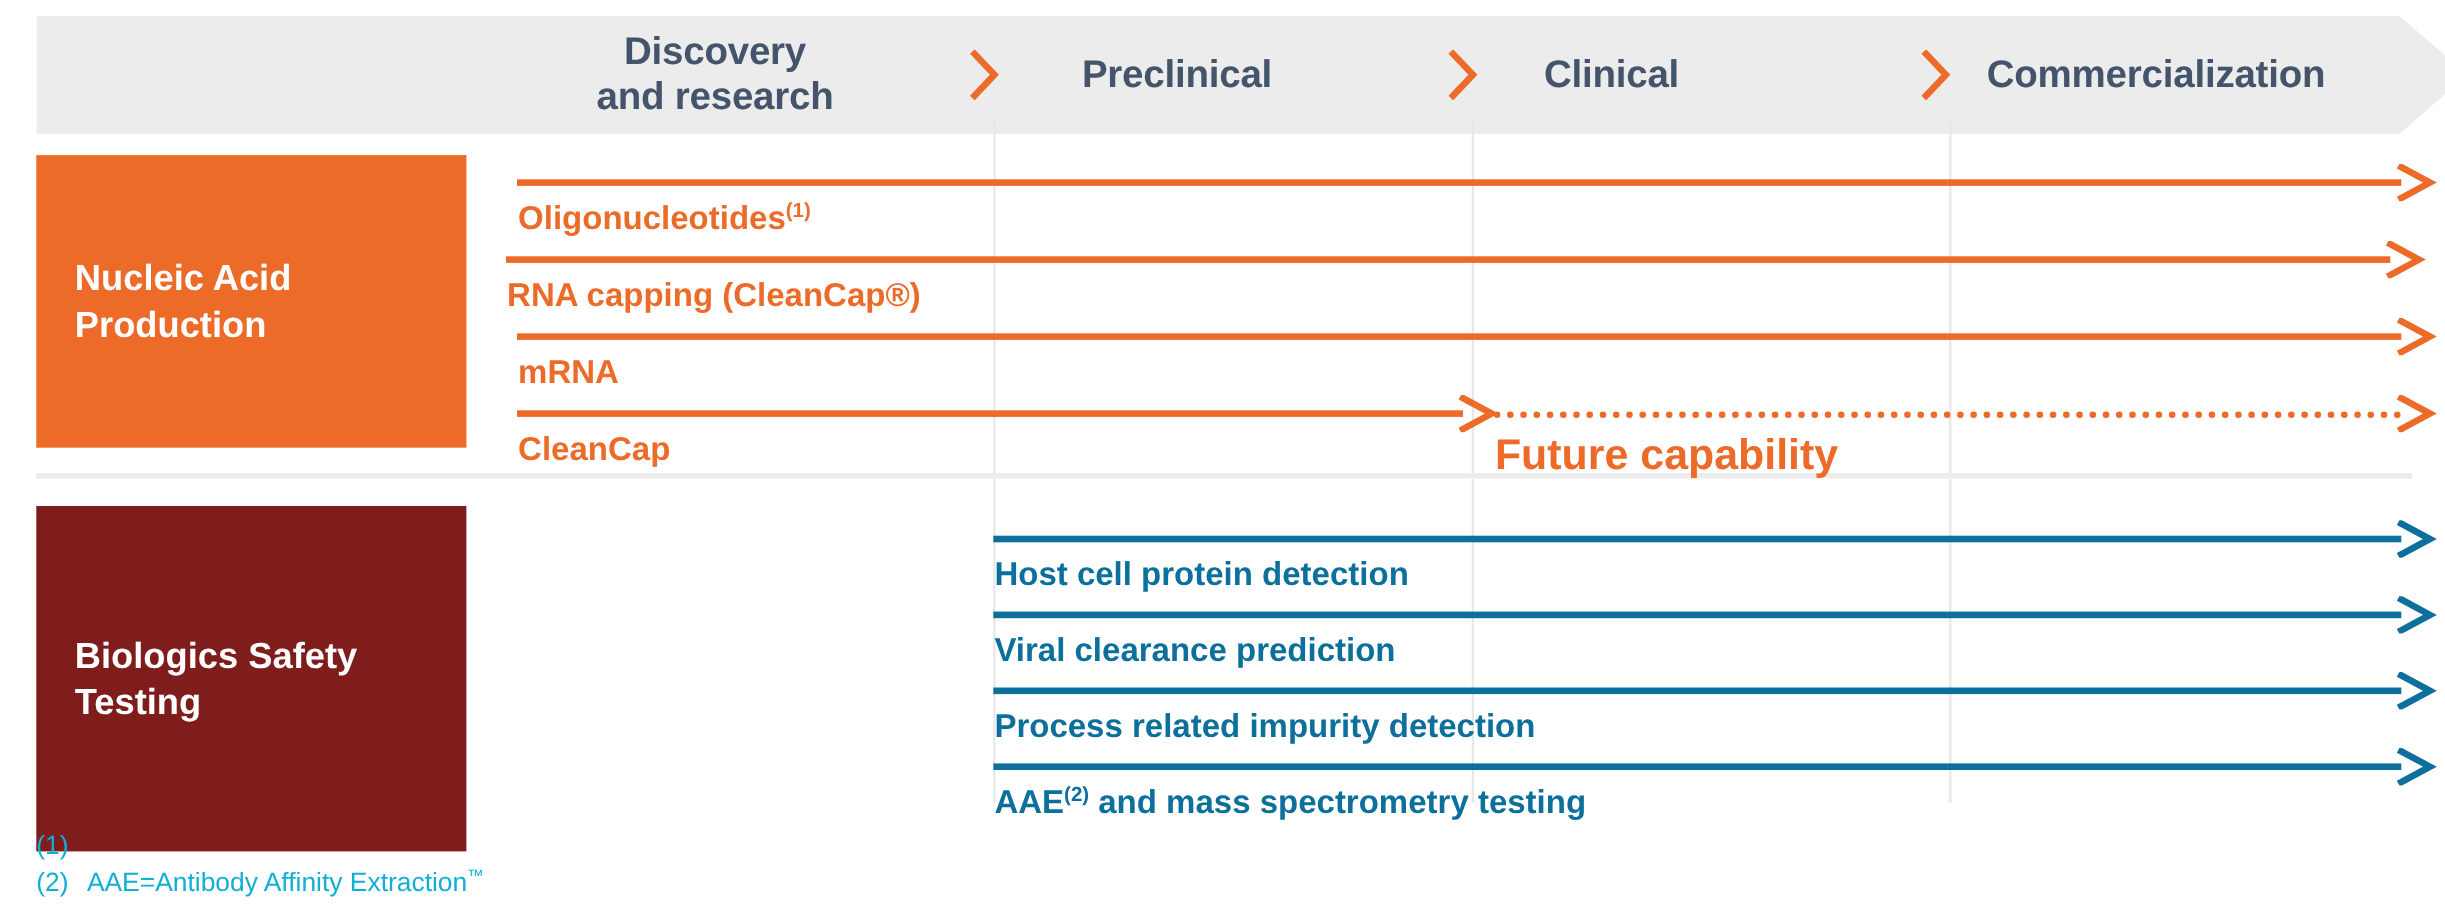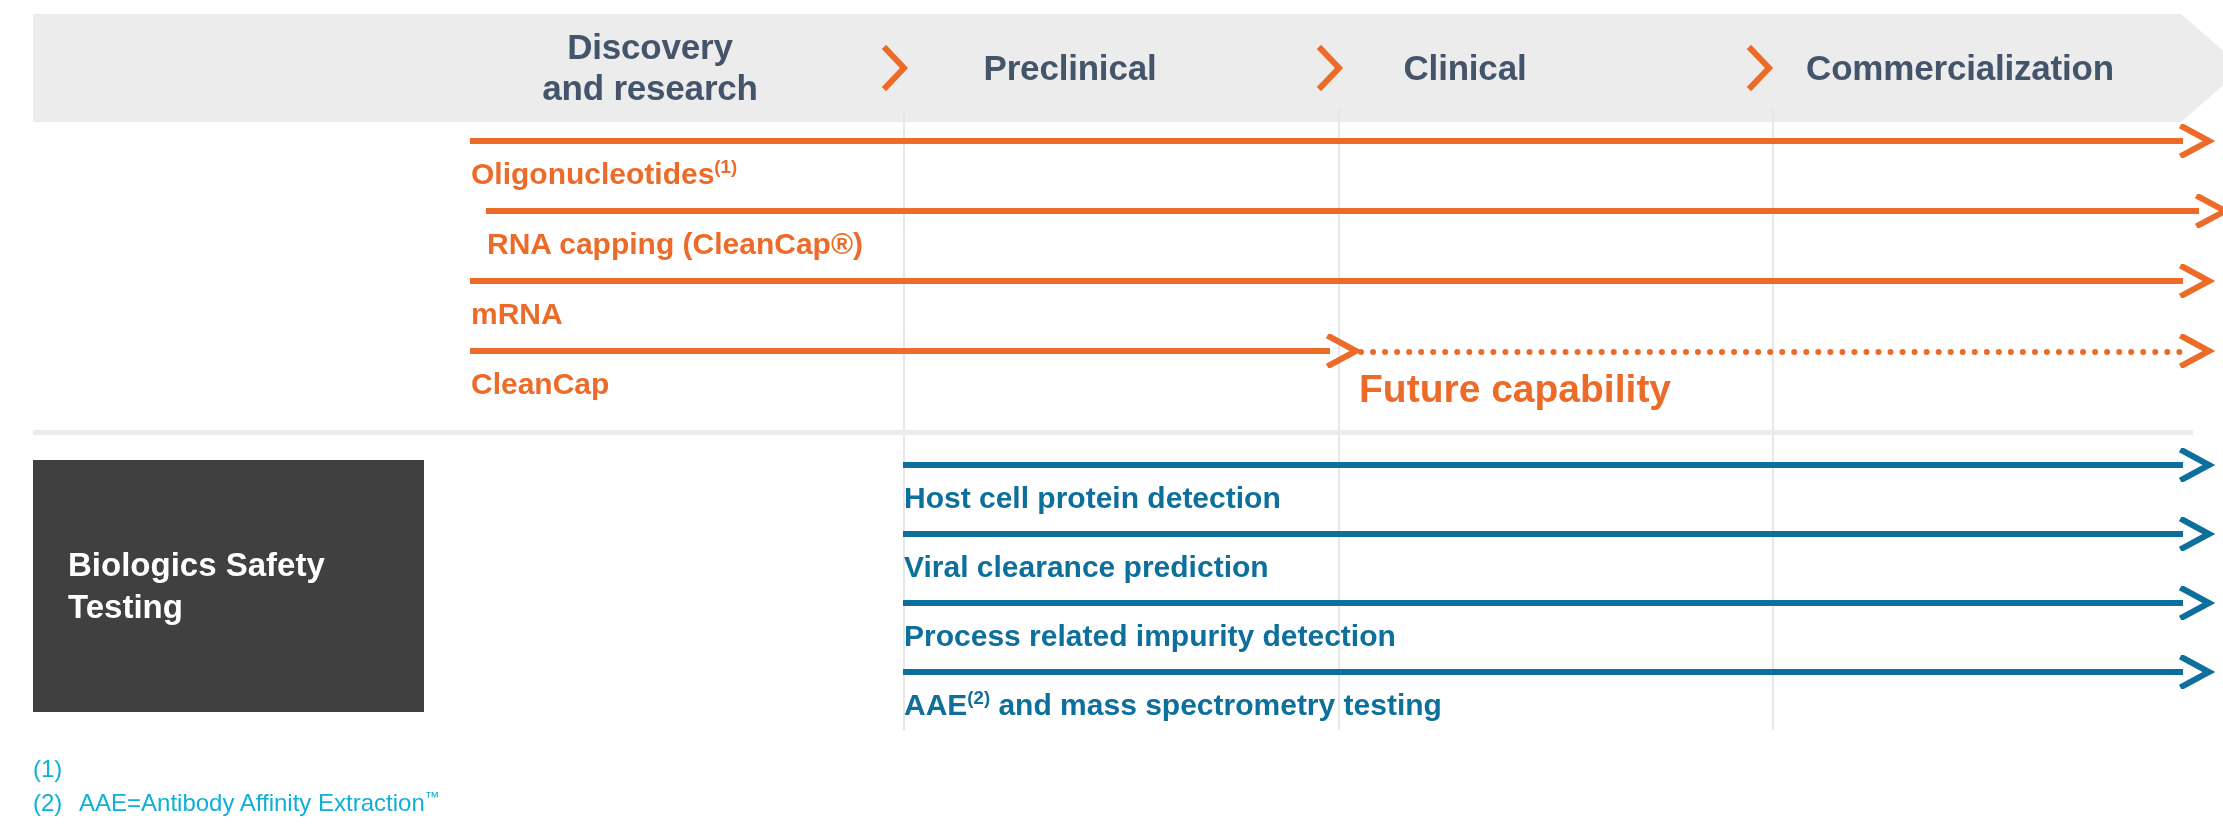--- a/index.html
+++ b/index.html
@@ -77,28 +77,29 @@
     left: 33px;
     top: 141px;
     width: 391px;
     height: 266px;
     background: #ED6B28;
   }
   .cat-box-blue {
     left: 33px;
     top: 460px;
     width: 391px;
-    height: 252px;
-    background: #404040;
+    height: 314px;
+    background: #7f1d1d;
   }
 
   
   .row {
     position: absolute;
     height: 75px;
+    margin-top: 25px;
   }
   .row-line {
     position: absolute;
     left: 0;
     top: 0;
     height: 6px;
   }
   .row-line.solid-orange { background: #ED6B28; }
   .row-line.solid-blue   { background: #0C6F9C; }
   .row-line.dotted-orange {
@@ -195,35 +196,38 @@
       <div class="grid-line" style="left: 903px; top: 108px; height: 322px;"></div>
       <div class="grid-line" style="left: 1338px; top: 108px; height: 322px;"></div>
       <div class="grid-line" style="left: 1772px; top: 108px; height: 322px;"></div>
       <div class="grid-line" style="left: 903px; top: 435px; height: 295px;"></div>
       <div class="grid-line" style="left: 1338px; top: 435px; height: 295px;"></div>
       <div class="grid-line" style="left: 1772px; top: 435px; height: 295px;"></div>
     </div>
 
   <div class="section-divider"></div>
 
+  <div class="cat-box cat-box-orange">
+    <span id="cat-title-0">Nucleic Acid<br>Production</span>
+  </div>
   <div class="cat-box cat-box-blue">
     <span id="cat-title-1">Biologics Safety<br>Testing</span>
   </div>
 
   <div id="rows">
       <div class="row" style="left: 470px; top: 138px; width: 1713px;">
         <div class="row-line solid-orange" style="width: 1713px;"></div>
         <div class="row-head" style="left: 1709px;">
           <svg width="38" height="34" viewBox="0 0 38 34">
             <polyline points="4,3 30,17 4,31" fill="none" stroke="#ED6B28" stroke-width="6" stroke-linecap="square" stroke-linejoin="miter"></polyline>
           </svg>
         </div>
         <div class="row-label orange">Oligonucleotides<sup>(1)</sup></div>
       </div>
-      <div class="row" style="left: 486px; top: 208px; width: 1713px;">
+      <div class="row" style="left: 460px; top: 208px; width: 1713px;">
         <div class="row-line solid-orange" style="width: 1713px;"></div>
         <div class="row-head" style="left: 1709px;">
           <svg width="38" height="34" viewBox="0 0 38 34">
             <polyline points="4,3 30,17 4,31" fill="none" stroke="#ED6B28" stroke-width="6" stroke-linecap="square" stroke-linejoin="miter"></polyline>
           </svg>
         </div>
         <div class="row-label orange">RNA capping (CleanCap®)</div>
       </div>
       <div class="row" style="left: 470px; top: 278px; width: 1713px;">
         <div class="row-line solid-orange" style="width: 1713px;"></div>

